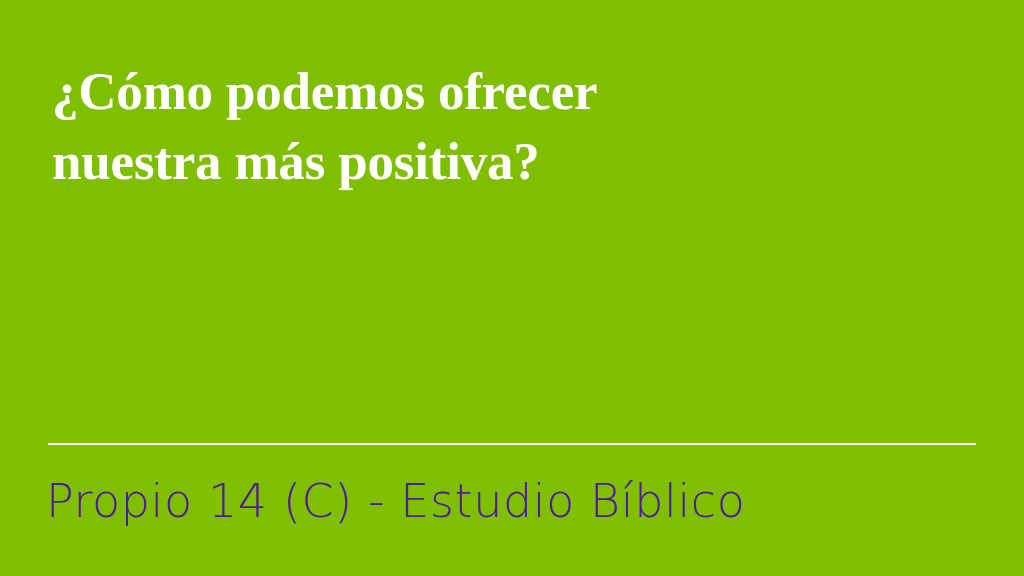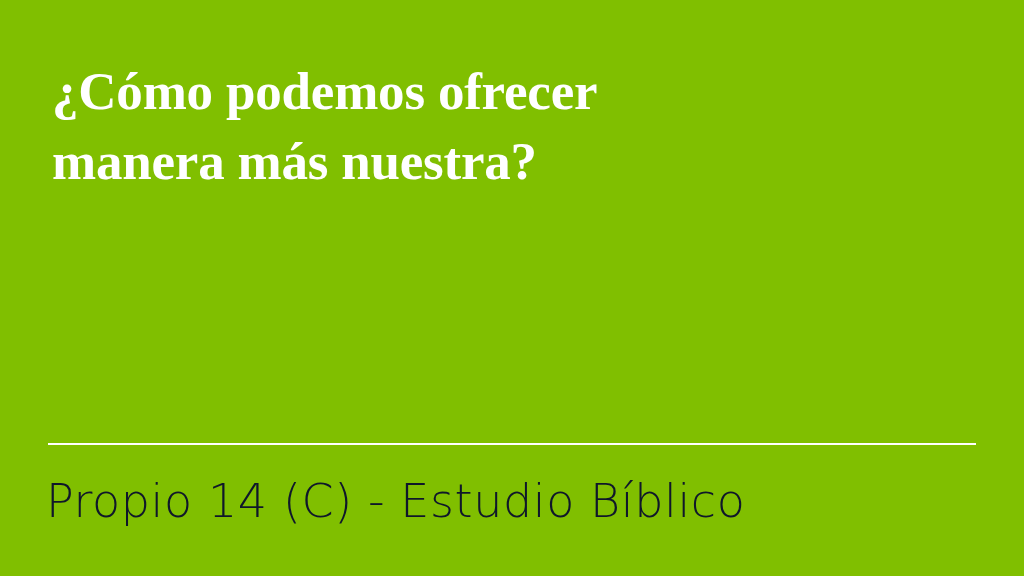--- a/index.html
+++ b/index.html
@@ -49,32 +49,32 @@
   }
 
   #subtitle {
     position: absolute;
     left: 46px;
     top: 472px;
     font-family: "DejaVu Sans", "Liberation Sans", sans-serif;
     font-weight: 300;
     font-size: 46px;
     line-height: 58px;
-    color: #0f172a;
+    color: #4c1d95;
     letter-spacing: 0.6px;
     white-space: nowrap;
   }
 </style>
 </head>
 <body>
 
 <div id="slide">
 
   <div id="title-block">
     <div class="title-line">¿Cómo podemos ofrecer</div>
-    <div class="title-line">manera más nuestra?</div>
+    <div class="title-line">nuestra más positiva?</div>
   </div>
 
   <div id="divider"></div>
 
   <div id="subtitle">Propio 14 (C) - Estudio Bíblico</div>
 
 </div>
 
 </body></html>

